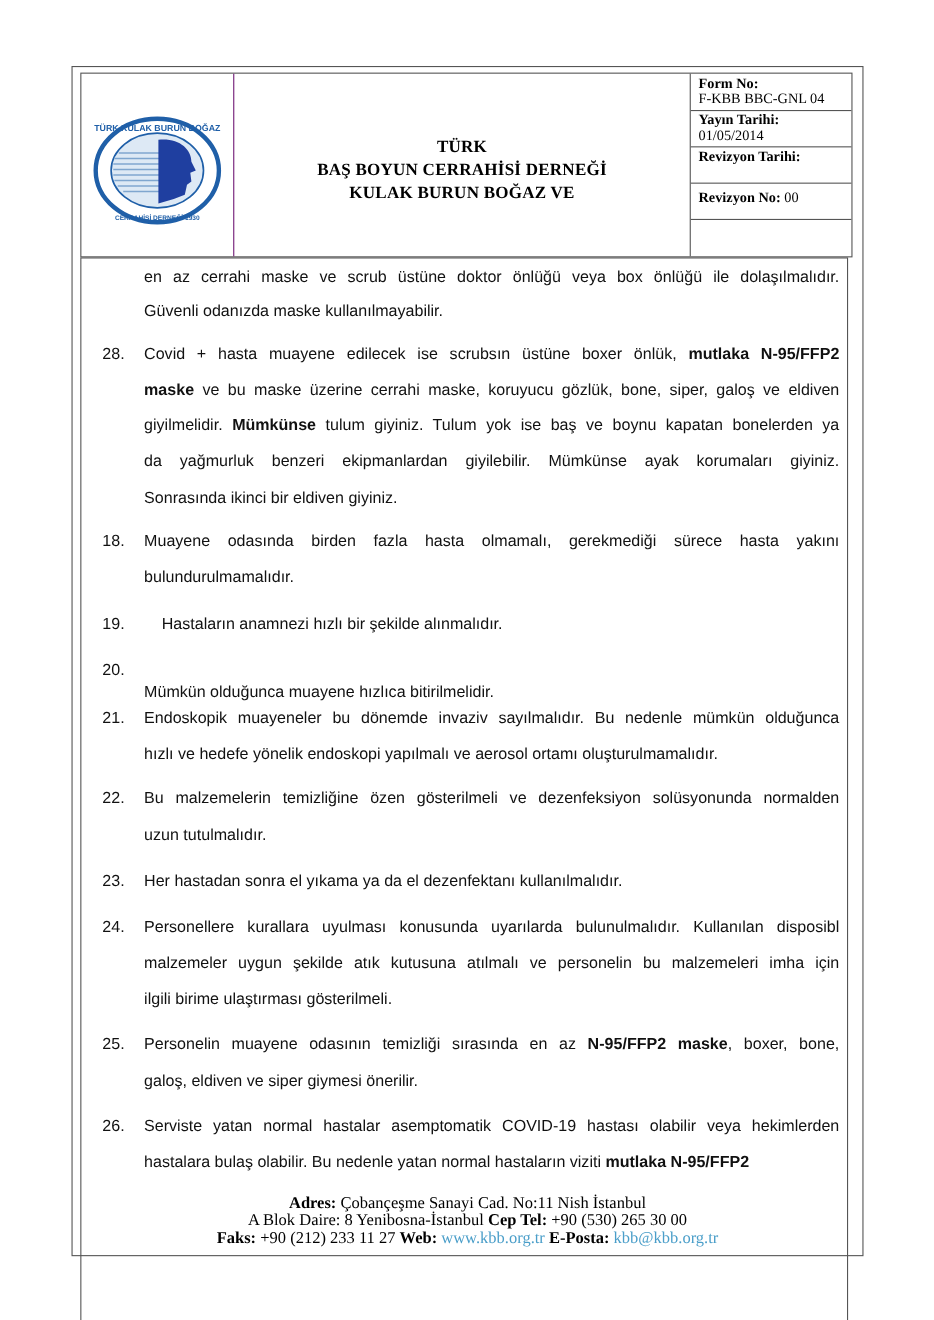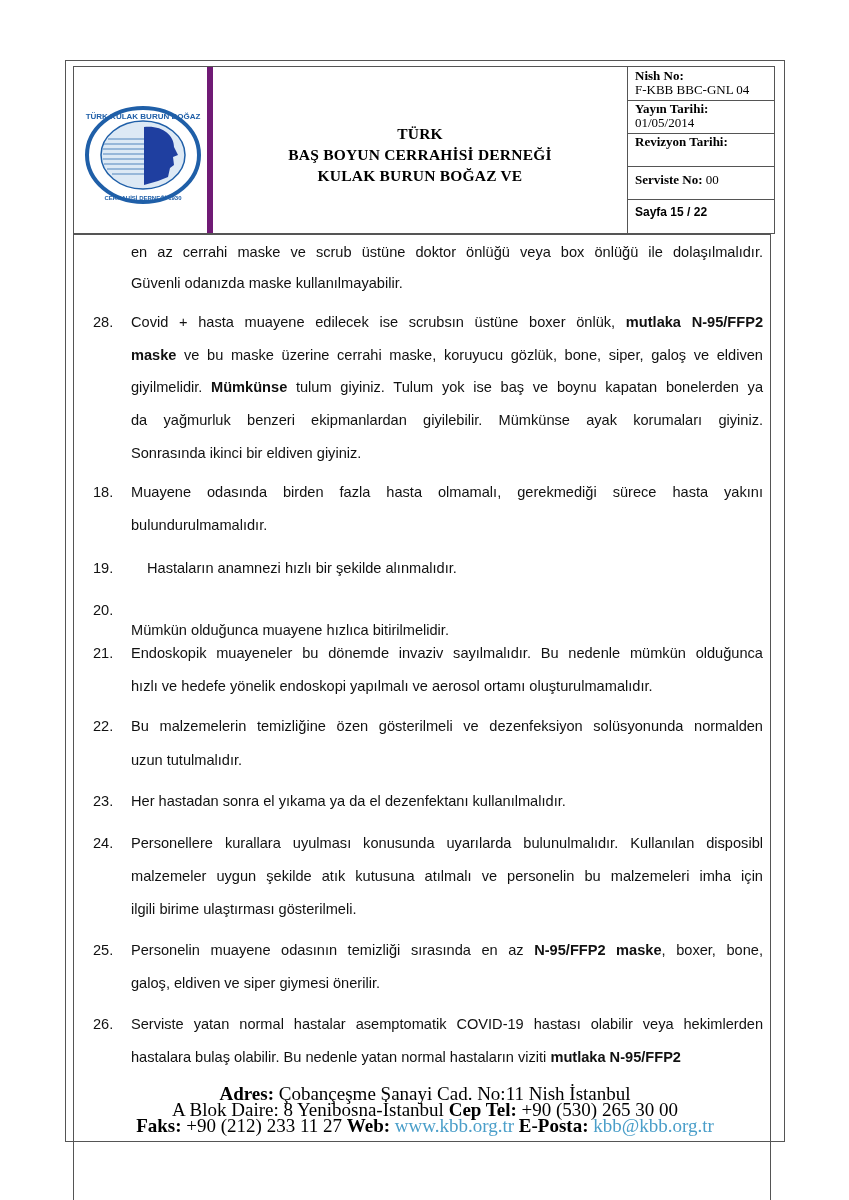--- a/index.html
+++ b/index.html
@@ -1,33 +1,33 @@
 <!DOCTYPE html>
 <html><head>
 <meta charset="utf-8">
 <style>
   html, body { margin:0; padding:0; background:#ffffff; }
   body { width:849px; height:1200px; position:relative; overflow:hidden; font-family:"Liberation Serif", serif; color:#000; }
   .outer { position:absolute; left:65px; top:60px; width:720px; height:1082px; border:1px solid #555; box-sizing:border-box; }
   .header { position:absolute; left:73px; top:66px; width:702px; height:168px; border:1px solid #555; box-sizing:border-box; }
-  .logo-cell { position:absolute; left:0; top:0; width:139px; height:166px; border-right:6px solid #701a75; box-sizing:border-box; }
+  .logo-cell { position:absolute; left:0; top:0; width:139px; height:166px; border-right:1px solid #701a75; box-sizing:border-box; }
   .title-cell { position:absolute; left:139px; top:0; width:415px; height:166px; border-right:1px solid #555; box-sizing:border-box; display:flex; flex-direction:column; align-items:center; justify-content:center; padding-top:8px; }
   .title-cell div { font-weight:bold; font-size:15.5px; line-height:21px; letter-spacing:0.2px; }
   .meta-cell { position:absolute; left:554px; top:0; width:146px; height:166px; }
   .meta-row { position:absolute; left:0; width:146px; border-bottom:1px solid #555; box-sizing:border-box; padding-left:7px; font-size:13px; line-height:14px; }
   .meta-row b { font-weight:bold; }
   .meta-row.last { border-bottom:none; }
   .sayfa { font-family:"Liberation Sans", sans-serif; font-weight:bold; font-size:12px; }
   .body-box { position:absolute; left:73px; top:234px; width:698px; height:1024px; border:1px solid #555; box-sizing:border-box; }
   .content { position:absolute; left:57px; top:0; width:632px; font-family:"Liberation Sans", sans-serif; font-size:14.6px; color:#111; }
   .line { position:absolute; left:0; width:632px; height:20px; line-height:20px; text-align:justify; text-align-last:justify; white-space:nowrap; }
   .line.last { text-align-last:left; }
   .num { position:absolute; left:-2px; }
   .content b { font-weight:bold; }
-  .footer { position:absolute; left:65px; top:1086px; width:720px; text-align:center; font-size:19px; line-height:16px; }
+  .footer { position:absolute; left:65px; top:1086px; width:720px; text-align:center; font-size:15px; line-height:16px; }
   .footer b { font-weight:bold; }
   .footer .link { color:#4a9ec9; }
   .logo { position:absolute; left:10px; top:38px; }
 </style>
 </head>
 <body>
 
 <div class="outer"></div>
 
 <div class="header">
@@ -50,36 +50,33 @@
       <text x="59" y="95" font-size="6" font-weight="bold" fill="#1f5fa8" text-anchor="middle" font-family="Liberation Sans, sans-serif">CERRAHİSİ DERNEĞİ 1930</text>
     </svg>
   </div>
   <div class="title-cell">
     <div>TÜRK</div>
     <div>BAŞ BOYUN CERRAHİSİ DERNEĞİ</div>
     <div>KULAK BURUN BOĞAZ VE</div>
   </div>
   <div class="meta-cell">
     <div class="meta-row" style="top:0;height:34px;padding-top:2px;">
-      <b>Nish No:</b><br>
+      <b>Form No:</b><br>
       <span>F-KBB BBC-GNL 04</span>
     </div>
     <div class="meta-row" style="top:34px;height:33px;padding-top:1px;">
       <b>Yayın Tarihi:</b><br>
       <span>01/05/2014</span>
     </div>
     <div class="meta-row" style="top:67px;height:33px;padding-top:1px;">
       <b>Revizyon Tarihi:</b>
     </div>
     <div class="meta-row" style="top:100px;height:33px;padding-top:6px;">
-      <b>Serviste No:</b>
+      <b>Revizyon No:</b>
       <span>00</span>
-    </div>
-    <div class="meta-row last" style="top:133px;height:33px;padding-top:5px;">
-      <span class="sayfa">Sayfa 15 / 22</span>
     </div>
   </div>
 </div>
 
 <div class="body-box">
   <div class="content" id="content">
       <div class="line" style="top: 7px;">en az cerrahi maske ve scrub üstüne doktor önlüğü veya box önlüğü ile dolaşılmalıdır.</div>
       <div class="line last" style="top: 38px;">Güvenli odanızda maske kullanılmayabilir.</div>
       <div>
         <div class="line" style="top: 77px; left: 0px;">

